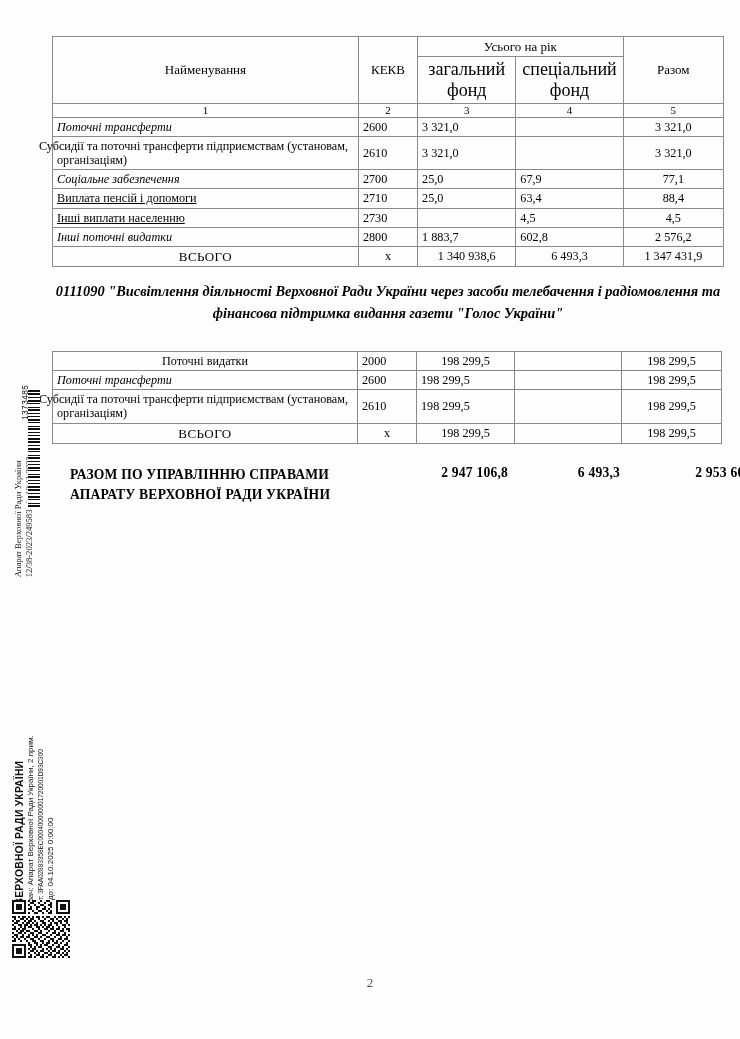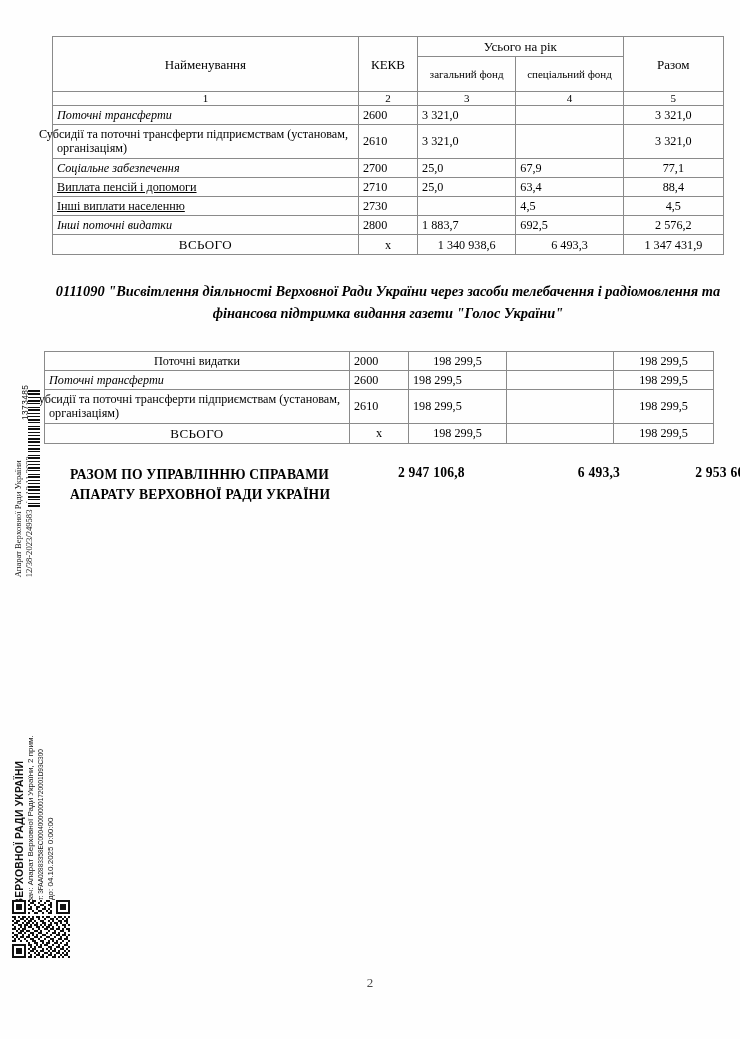--- a/index.html
+++ b/index.html
@@ -44,21 +44,21 @@
   .c-tot   { width: 100px; text-align: center; }
 
   .hdr {
     text-align: center;
     font-weight: bold;
     font-size: 13px;
   }
   .hdr-sub {
     text-align: center;
     font-weight: bold;
-    font-size: 11px;
+    font-size: 18px;
   }
   .numrow td {
     text-align: center;
     font-size: 11px;
     padding: 0px 3px;
     height: 13px;
   }
 
   .lvl-group   { font-style: italic; font-weight: bold; padding-left: 4px; }
   .lvl-sub     { padding-left: 22px; text-decoration: underline; }
@@ -93,21 +93,21 @@
     font-size: 13.6px;
     letter-spacing: .2px;
   }
   .gt-label {
     position: absolute;
     left: 10px;
     top: 0;
     width: 340px;
     line-height: 1.45;
   }
-  .gt-v1 { position: absolute; left: 338px; top: 0; width: 110px; }
+  .gt-v1 { position: absolute; left: 338px; top: 0; width: 110px; text-align: right; }
   .gt-v2 { position: absolute; left: 470px; top: 0; width: 90px;  text-align: right; }
   .gt-v3 { position: absolute; left: 582px; top: 0; width: 120px; text-align: right; }
 
   
   .page-number {
     position: absolute;
     left: 0;
     top: 975px;
     width: 740px;
     text-align: center;
@@ -260,36 +260,36 @@
           <td class="lvl-sub">Інші виплати населенню</td>
           <td class="v-plain">2730</td>
           <td class="v-plain"></td>
           <td class="v-plain">4,5</td>
           <td class="v-bold">4,5</td>
         </tr>
         <tr>
           <td class="lvl-group">Інші поточні видатки</td>
           <td class="v-group">2800</td>
           <td class="v-group">1 883,7</td>
-          <td class="v-group">692,5</td>
+          <td class="v-group">602,8</td>
           <td class="v-bold">2 576,2</td>
         </tr>
         <tr>
           <td class="total-row">ВСЬОГО</td>
           <td class="v-bold">х</td>
           <td class="v-bold">1 340 938,6</td>
           <td class="v-bold">6 493,3</td>
           <td class="v-bold">1 347 431,9</td>
         </tr>
       </tbody>
   </table>
 
   <div class="program-title">0111090 "Висвітлення діяльності Верховної Ради України через засоби телебачення і радіомовлення та фінансова підтримка видання газети "Голос України"</div>
 
-  <table class="budget-table" style="left:44px; top:351px; width:640px;">
+  <table class="budget-table" style="left:52px; top:351px; width:640px;">
     <colgroup>
       <col class="c-name">
         <col class="c-kekv">
         <col class="c-gen">
         <col class="c-spec">
         <col class="c-tot">
     </colgroup>
     <tbody>
         <tr>
           <td class="center-b">Поточні видатки</td>

